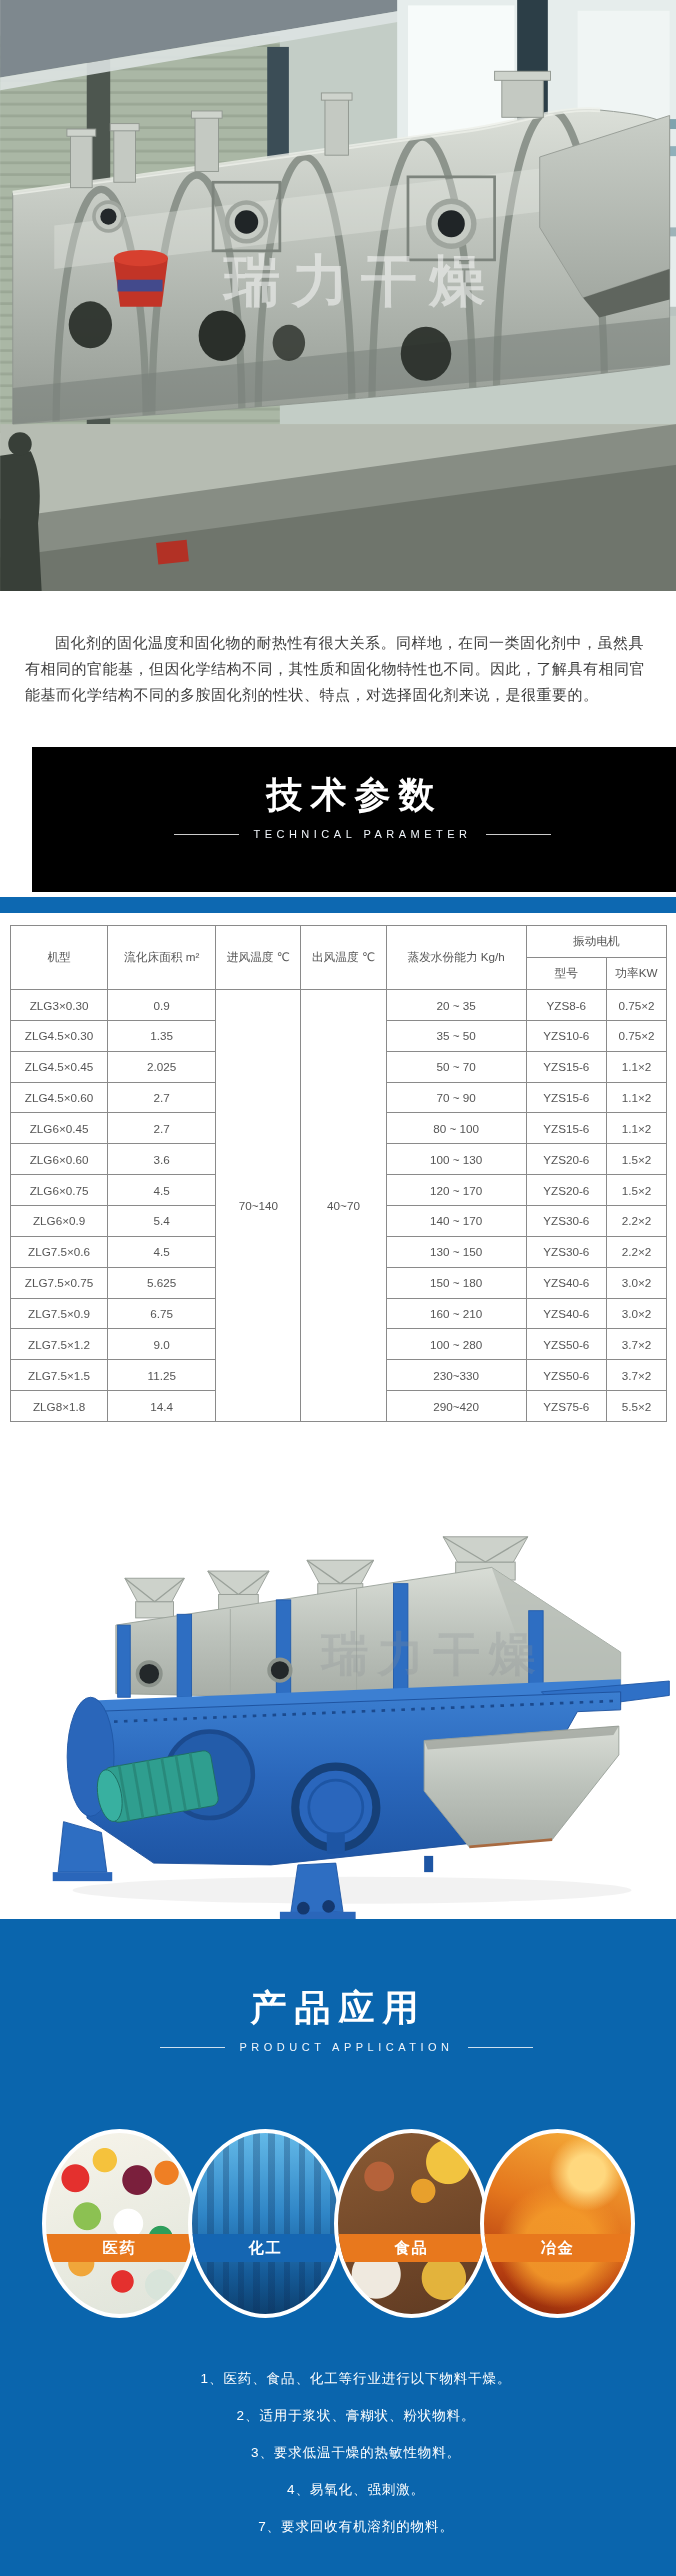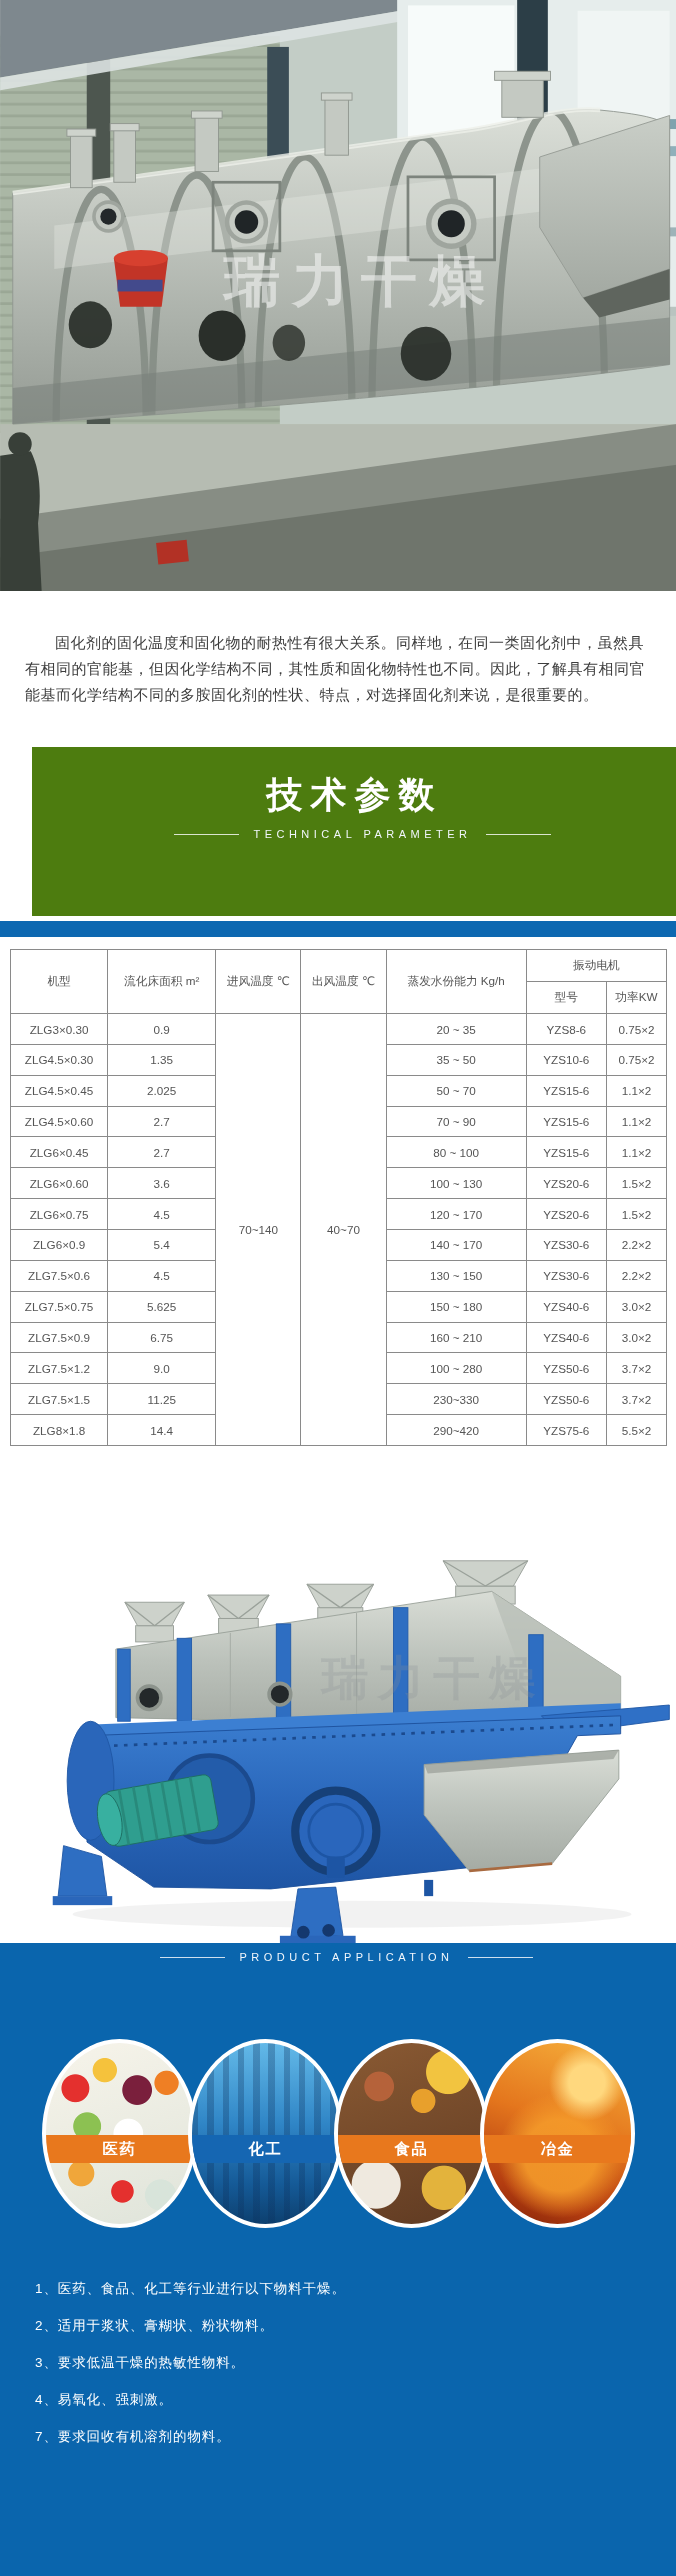--- a/index.html
+++ b/index.html
@@ -8,21 +8,21 @@
 
   
   .hero{height:591px;overflow:hidden;position:relative;background:#c3cdc6;}
   .hero svg{display:block;}
 
   
   .intro{height:156px;display:flex;align-items:center;background:#fff;}
   .intro p{margin:0 25px;font-size:15px;line-height:26px;color:#3d3d3d;text-indent:2em;letter-spacing:0.5px;}
 
   
-  .banner{height:169px;background:#4d7c0f;color:#fff;text-align:center;overflow:hidden;margin-left:32px;}
+  .banner{height:145px;background:#000000;color:#fff;text-align:center;overflow:hidden;margin-left:32px;}
   .banner h2,.app h2{margin:0;font-size:36px;font-weight:bold;letter-spacing:8px;}
   .banner h2{padding-top:23.5px;}
   .sub-row{margin-top:8px;font-size:11px;letter-spacing:4.5px;color:#f2f7fc;white-space:nowrap;padding-left:16px;}
   .sub-row .line{display:inline-block;width:65px;height:1.8px;background:rgba(255,255,255,.8);vertical-align:middle;margin:0 14.4px;}
   .divider-gap{height:4.5px;background:#fff;}
   .divider-bar{height:16px;background:#0d68b1;}
 
   
   .table-zone{height:512px;background:#fff;box-sizing:border-box;padding-top:12.6px;}
   table.params{width:657px;height:497px;margin:0 auto;border-collapse:collapse;table-layout:fixed;}
@@ -31,22 +31,22 @@
 
   
   .render-zone{height:494px;background:#fff;overflow:hidden;}
   .render-zone svg{display:block;}
 
   
   .app{height:669px;background:#0a65ad;color:#fff;text-align:center;overflow:hidden;}
   .app h2{padding-top:65px;}
   .ovals{display:flex;justify-content:center;margin-top:76px;height:189px;position:relative;}
   .oval{width:155px;height:189px;border:4.5px solid #ffffff;border-radius:50%;overflow:hidden;position:relative;margin:0 -4.5px;box-sizing:border-box;flex:none;}
-  .ribbon{position:absolute;left:0;right:0;top:92px;height:28px;line-height:28px;font-size:15.3px;font-weight:bold;color:#fff;letter-spacing:1.8px;}
-  .app-list{margin-top:52px;text-align:left;padding-left:35px;font-size:13.5px;letter-spacing:0.9px;}
+  .ribbon{position:absolute;left:0;right:0;top:101px;height:28px;line-height:28px;font-size:15.3px;font-weight:bold;color:#fff;letter-spacing:1.8px;}
+  .app-list{margin-top:52px;text-align:center;padding-left:35px;font-size:13.5px;letter-spacing:0.9px;}
   .app-list .item{margin-bottom:19px;}
 
   
   .theme-pharma{background:
     radial-gradient(circle at 20% 25%, #e4302e 0 13.5px, rgba(0,0,0,0) 14.4px),
     radial-gradient(circle at 40% 15%, #f5c23c 0 11.7px, rgba(0,0,0,0) 12.6px),
     radial-gradient(circle at 62% 26%, #7a1f3c 0 14.4px, rgba(0,0,0,0) 15.3px),
     radial-gradient(circle at 82% 22%, #ef7f24 0 11.7px, rgba(0,0,0,0) 12.6px),
     radial-gradient(circle at 28% 46%, #8cc152 0 13.5px, rgba(0,0,0,0) 14.4px),
     radial-gradient(circle at 56% 50%, #ffffff 0 14.4px, rgba(0,0,0,0) 15.3px),
@@ -398,20 +398,21 @@
       <circle cx="336" cy="536" r="7" fill="#14386e"></circle>
         <circle cx="364" cy="534" r="7" fill="#14386e"></circle>
       <polygon points="70,440 112,452 118,496 64,496" fill="#2e6ec2" stroke="#1f57a5"></polygon>
       <rect x="58" y="496" width="66" height="10" fill="#2a66ba"></rect>
       <rect x="470" y="478" width="10" height="18" fill="#1d55a4"></rect>
       <text x="480" y="272" text-anchor="middle" font-size="52" font-weight="bold" letter-spacing="10" fill="#8a9096" opacity="0.25">瑞力干燥</text>
     </svg>
   </div>
 
   <div class="app">
+    <h2>产品应用</h2>
     <div class="sub-row">
       <span class="line"></span><span>PRODUCT APPLICATION</span><span class="line"></span>
     </div>
     <div class="ovals">
         <div class="oval theme-pharma" style="z-index: 1;">
           <div class="ribbon" style="background: rgb(232, 120, 29);">医药</div>
         </div>
         <div class="oval theme-chemical" style="z-index: 2;">
           <div class="ribbon" style="background: rgb(21, 102, 178);">化工</div>
         </div>

